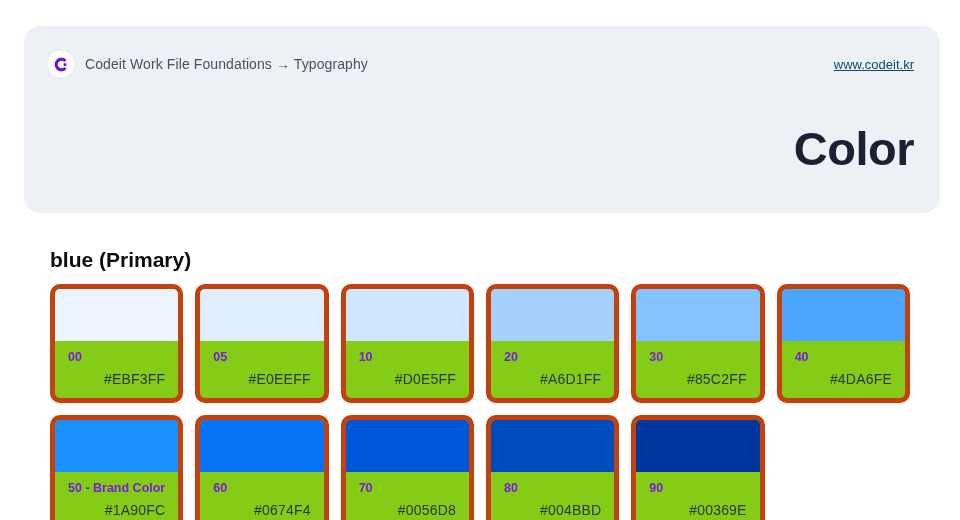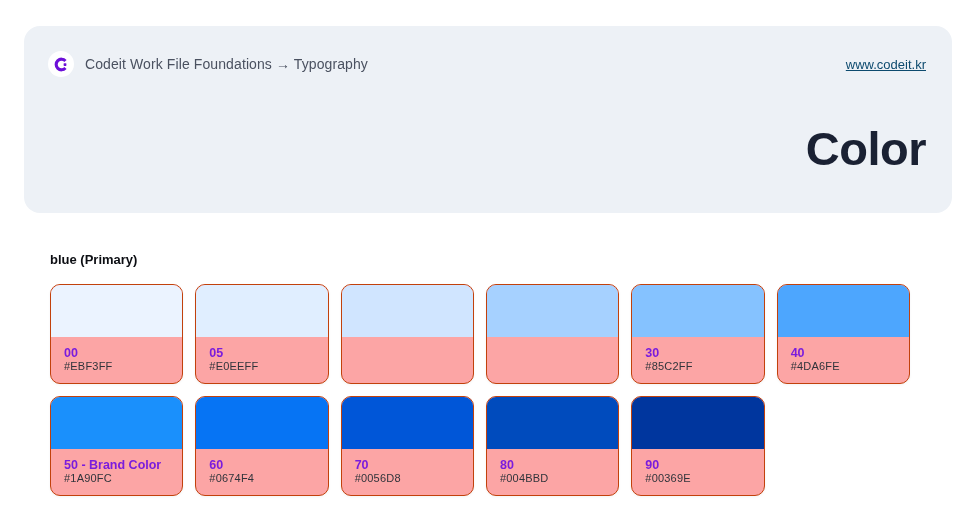--- a/index.html
+++ b/index.html
@@ -4,21 +4,21 @@
 <style>
   * { margin: 0; padding: 0; box-sizing: border-box; }
   html, body {
     width: 960px; height: 520px;
     background: #ffffff;
     font-family: "Liberation Sans", "DejaVu Sans", sans-serif;
     overflow: hidden;
   }
   
   .hero {
-    margin: 26px 8px 0 24px;
+    margin: 26px 20px 0 24px;
     height: 187px;
     background: #EDF1F6;
     border-radius: 16px;
     padding: 25px 26px 0 24px;
   }
   .hero-header {
     display: flex;
     align-items: center;
     justify-content: space-between;
   }
@@ -52,50 +52,52 @@
     font-size: 47px;
     line-height: 1;
     font-weight: 800;
     letter-spacing: -0.5px;
     color: #1A2133;
     text-align: right;
   }
   
   .section-title {
     margin: 35px 50px 0 50px;
-    font-size: 13px;
+    font-size: 21px;
     line-height: 23px;
     font-weight: 700;
     color: #0C0E13;
   }
   .grid {
     margin: 13px 50px 0 50px;
     display: grid;
     grid-template-columns: repeat(6, 1fr);
     gap: 12px;
   }
   .card {
-    background: #fca5a5;
-    border: 1px solid #c2410c;
+    background: #84cc16;
+    border: 5px solid #c2410c;
     border-radius: 10px;
     overflow: hidden;
     box-shadow: 0 1px 3px rgba(23, 34, 63, 0.05);
   }
   .swatch { height: 52px; }
   .card-info { padding: 9px 13px 11px 13px; }
   .card-label {
     font-size: 12.5px;
     font-weight: 700;
     color: #7A1CDD;
     white-space: nowrap;
   }
   .card-hex {
-    font-size: 11px;
+    margin-top: 7px;
+    font-size: 14px;
     color: #30343B;
     letter-spacing: 0.2px;
+    text-align: right;
   }
 </style>
 </head>
 <body>
 
 <div class="hero">
   <div class="hero-header">
     <div class="hero-header-left">
       <div class="logo-circle">
         <svg width="15" height="15" viewBox="0 0 24 24" aria-hidden="true">
@@ -125,25 +127,33 @@
   <div class="card">
     <div class="swatch" style="background: rgb(224, 238, 255);"></div>
     <div class="card-info">
       <div class="card-label">05</div>
       <div class="card-hex">#E0EEFF</div>
     </div>
   </div>
 
   <div class="card">
     <div class="swatch" style="background: rgb(208, 229, 255);"></div>
+    <div class="card-info">
+      <div class="card-label">10</div>
+      <div class="card-hex">#D0E5FF</div>
+    </div>
   </div>
 
 
   <div class="card">
     <div class="swatch" style="background: rgb(166, 209, 255);"></div>
+    <div class="card-info">
+      <div class="card-label">20</div>
+      <div class="card-hex">#A6D1FF</div>
+    </div>
   </div>
 
   <div class="card">
     <div class="swatch" style="background: rgb(133, 194, 255);"></div>
     <div class="card-info">
       <div class="card-label">30</div>
       <div class="card-hex">#85C2FF</div>
     </div>
   </div>
 

